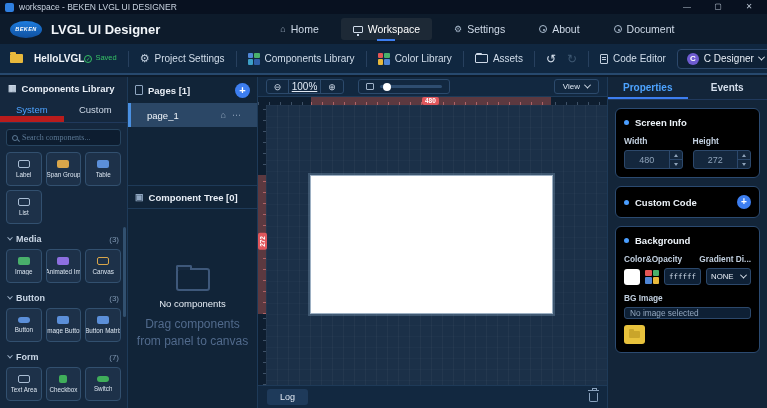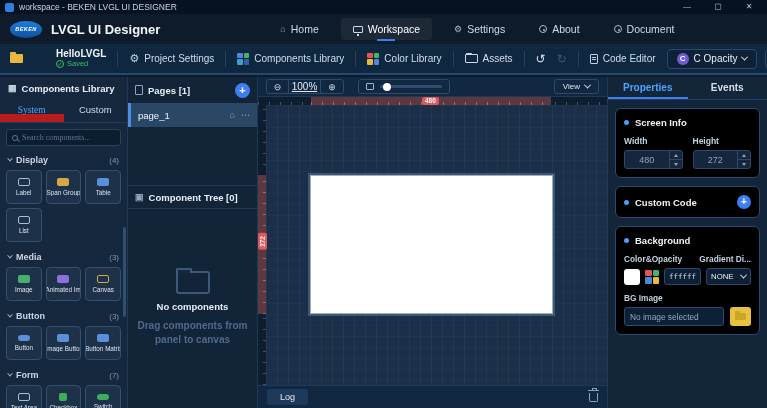--- a/index.html
+++ b/index.html
@@ -26,21 +26,21 @@
   .mon-ico::after { content:""; position:absolute; left:3px; right:3px; bottom:-3px; height:1px; background:#cfdae8; box-shadow:0 1px 0 #cfdae8; }
   .circ-ico { width:8px; height:8px; border:1px solid #a9bacd; border-radius:50%; position:relative; display:inline-block; }
   .circ-ico::after { content:""; position:absolute; left:3px; top:3px; width:2px; height:2px; border-radius:50%; background:#a9bacd; }
 
   
   .toolbar { height:31px; background:#102740; border-bottom:2px solid #27496e; display:flex; align-items:center; padding:0 10px; gap:11px; }
   .folder { width:13px; height:9px; background:#e8b93c; border-radius:1px; position:relative; flex:none; }
   .folder::before { content:""; position:absolute; top:-2px; left:0; width:6px; height:2px; background:#e8b93c; border-radius:1px 1px 0 0; }
   .folder.outline { background:transparent; border:1px solid #cfdae8; }
   .folder.outline::before { background:#cfdae8; }
-  .proj-info { display:flex; flex-direction:column; line-height:1.15;margin-left:22px; }
+  .proj-info { display:flex; flex-direction:row; line-height:1.15; }
   .proj-name { font-size:10px; font-weight:bold; color:#f0f5fa; }
   .proj-saved { font-size:7.5px; color:#35c065; display:flex; align-items:center; gap:3px; }
   .savedchk { width:8px; height:8px; border:1px solid #35c065; border-radius:50%; font-size:5.5px; line-height:7px; text-align:center; color:#35c065; }
   .vsep { width:1px; height:16px; background:#27405e; flex:none; }
   .tbtn { display:flex; align-items:center; gap:5px; font-size:10px; color:#d2deeb; white-space:nowrap; }
   .gear { font-size:11px; line-height:1; color:#c2cfde; }
   .grid4 { width:12px; height:12px; display:grid; grid-template:1fr 1fr / 1fr 1fr; gap:1px; flex:none; }
   .grid4 i { border-radius:1px; }
   .doc-ico { width:8px; height:10px; border:1px solid #c2cfde; border-radius:1px; position:relative; display:inline-block; flex:none; }
   .doc-ico::after { content:""; position:absolute; left:1px; top:2px; right:1px; height:1px; background:#c2cfde; box-shadow:0 2px 0 #c2cfde; }
@@ -54,21 +54,21 @@
 
   
   .main { position:absolute; top:77px; left:0; right:0; bottom:0; display:flex; }
 
   
   .left-panel { width:128px; background:#15283e; border-right:1px solid #1e3a58; display:flex; flex-direction:column; overflow:hidden; position:relative; }
   .lp-header { height:22px; display:flex; align-items:center; gap:5px; padding:0 8px; font-size:9.5px; font-weight:bold; color:#e8eef6; flex:none; }
   .lp-grid-ico { font-size:9px; color:#c9d6e5; line-height:1; }
   .lp-tabs { display:flex; height:24px; border-bottom:1px solid #20395c; flex:none; }
   .lp-tab { flex:1; text-align:center; line-height:22px; font-size:9.5px; color:#cfdae8; }
-  .lp-tab.active { color:#4da3ff; border-bottom:8px solid #b91c1c;font-family:Liberation Serif, serif; }
+  .lp-tab.active { color:#4da3ff; border-bottom:6px solid #b91c1c; }
   .search { margin:6px 6px 4px; height:17px; background:#0d1d30; border:1px solid #27445f; border-radius:3px; display:flex; align-items:center; gap:4px; padding:0 5px; flex:none; }
   .search input { background:none; border:none; outline:none; color:#cfdae8; font-size:8px; width:100%; font-family:Liberation Serif, serif; }
   .search input::placeholder { color:#5b7894; }
   .mag { width:6px; height:6px; border:1px solid #5b7894; border-radius:50%; position:relative; flex:none; }
   .mag::after { content:""; position:absolute; width:3px; height:1px; background:#5b7894; transform:rotate(45deg); right:-3px; bottom:-1px; }
   .csec-h { display:flex; align-items:center; gap:4px; padding:5px 8px 3px; font-size:9px; font-weight:bold; color:#c9d6e5; }
   .csec-h .cnt { margin-left:auto; color:#7e96b1; font-weight:normal; font-size:8px; }
   .chev.sm { width:4px; height:4px; color:#9fb2c8; }
   .cgrid { display:grid; grid-template-columns:repeat(3,1fr); gap:4px; padding:2px 6px 5px; }
   .ccard { background:#1d3149; border:1px solid #32506f; border-radius:4px; height:34px; display:flex; flex-direction:column; align-items:center; justify-content:center; gap:3px; overflow:hidden; }
@@ -76,30 +76,30 @@
   .cicon { width:12px; height:8px; border-radius:2px; flex:none; }
   .cicon.k-pill { border-radius:4px; height:6px; }
   .cicon.k-square { width:8px; height:8px; }
   .lp-scrollbar { position:absolute; right:1px; top:150px; width:3px; height:90px; background:#31506f; border-radius:2px; }
 
   
   .pages-panel { width:130px; background:#112438; border-right:1px solid #1e3a58; display:flex; flex-direction:column; overflow:hidden; }
   .pp-header { height:26px; display:flex; align-items:center; gap:5px; padding:0 7px; font-size:9.5px; font-weight:bold; color:#e8eef6; flex:none; }
   .mini-doc { width:8px; height:10px; border:1px solid #8fa6c0; border-radius:1px; flex:none; }
   .add-btn { margin-left:auto; width:15px; height:15px; border-radius:50%; background:#3d7ef0; color:#fff; font-size:11px; line-height:14px; text-align:center; font-weight:bold; }
-  .page-row { height:24px; background:#2b4766; border-left:3px solid #4a90e2; display:flex; align-items:center; padding:0 7px; gap:4px; font-size:9.5px; color:#f0f5fa; flex:none; }
+  .page-row { height:24px; background:#2b4766; border-left:3px solid #4a90e2; display:flex; align-items:center; padding:0 16px; gap:4px; font-size:9.5px; color:#f0f5fa; flex:none; }
   .page-row .ricons { margin-left:auto; display:flex; align-items:center; gap:6px; color:#9fb2c8; font-size:9px; }
   .pages-empty { height:58px; flex:none; }
   .tree-header { height:24px; border-top:1px solid #1e3a58; border-bottom:1px solid #1e3a58; display:flex; align-items:center; gap:5px; padding:0 7px; font-size:9.5px; font-weight:bold; color:#e8eef6; flex:none; }
   .tree-ico { font-size:9px; color:#8fa6c0; line-height:1; }
   .pp-empty { flex:1; display:flex; flex-direction:column; align-items:center; justify-content:center; gap:7px; padding:0 5px; text-align:center; }
   .folder-big { width:34px; height:23px; border:2px solid #3e587a; border-radius:3px; position:relative; }
   .folder-big::before { content:""; position:absolute; top:-5px; left:-2px; width:12px; height:3px; background:#15283e; border:2px solid #3e587a; border-bottom:none; border-radius:2px 2px 0 0; }
-  .empty-title { font-size:9.5px; font-weight:bold; color:#e6edf5; }
-  .empty-sub { font-size:10px; color:#516a8c; line-height:1.4;font-weight:bold; }
+  .empty-title { font-size:9.5px; font-weight:normal; color:#e6edf5; }
+  .empty-sub { font-size:12px; color:#516a8c; line-height:1.4; }
 
   
   .canvas-col { flex:1; min-width:0; display:flex; flex-direction:column; background:#1b3048; }
   .canvas-toolbar { height:20px; background:#122840; border-bottom:1px solid #1e3a58; display:flex; align-items:center; padding:0 8px; gap:14px; flex:none; }
   .zoom-group { display:flex; border:1px solid #2c4a6c; border-radius:3px; height:15px; align-items:stretch; }
   .zg-btn { width:22px; display:flex; align-items:center; justify-content:center; color:#cfdae8; font-size:9px; }
   .zg-btn.first { border-right:1px solid #2c4a6c; }
   .zg-val { width:32px; text-align:center; font-size:10px; line-height:13px; border-right:1px solid #2c4a6c; color:#e2eaf4;text-decoration:underline; }
   .slider-box { display:flex; align-items:center; gap:6px; border:1px solid #2c4a6c; border-radius:3px; height:15px; padding:0 7px; }
   .fit-ico { width:8px; height:7px; border:1px solid #9fb2c8; border-radius:1px; }
@@ -152,21 +152,21 @@
   .tri-up { width:0; height:0; border-left:2.5px solid transparent; border-right:2.5px solid transparent; border-bottom:3px solid #8fa3ba; }
   .tri-dn { width:0; height:0; border-left:2.5px solid transparent; border-right:2.5px solid transparent; border-top:3px solid #8fa3ba; }
   .bg-labels { display:flex; justify-content:space-between; margin-top:8px; font-size:8.3px; color:#c3d1e1; font-weight:bold; }
   .bg-controls { display:flex; align-items:center; gap:5px; margin-top:4px; }
   .swatch { width:16px; height:16px; background:#fff; border-radius:3px; flex:none; }
   .palette { width:14px; height:14px; display:grid; grid-template:1fr 1fr/1fr 1fr; gap:1px; flex:none; }
   .palette i { border-radius:1px; }
   .hex-input { flex:1; min-width:0; height:17px; background:#0e2035; border:1px solid #2c486b; border-radius:3px; color:#cfdae8; font-size:7.5px; font-family:"DejaVu Sans Mono", monospace; padding:0 4px; outline:none; }
   .gradient-dd { width:45px; height:17px; background:#0e2035; border:1px solid #2c486b; border-radius:3px; display:flex; align-items:center; justify-content:space-between; padding:0 4px; font-size:7.8px; color:#e8eef6; flex:none; }
   .bgimg-label { margin-top:8px; font-size:8.3px; color:#c3d1e1; font-weight:bold; }
-  .bgimg-row { display:flex; gap:6px; margin-top:4px; }
+  .bgimg-row { display:flex; gap:6px; margin-top:4px;flex-direction:column; }
   .bgimg-input { flex:1; min-width:0; height:19px; background:#0e2035; border:1px solid #2c486b; border-radius:3px; color:#93a7bf; font-size:8.3px; padding:0 5px; font-family:inherit; outline:none; }
   .folder-btn { width:21px; height:19px; background:#e8c23c; border-radius:3px; display:flex; align-items:center; justify-content:center; flex:none; }
   .folder-btn .fold { width:11px; height:7px; background:#caa52a; border-radius:1px; position:relative; }
   .folder-btn .fold::before { content:""; position:absolute; top:-2px; left:0; width:5px; height:2px; background:#caa52a; border-radius:1px 1px 0 0; }
 </style>
 </head>
 <body>
 
 <div class="app">
 
@@ -249,21 +249,21 @@
     <span class="undo">↺</span>
     <span class="redo">↻</span>
     <span class="vsep"></span>
     <span class="tbtn">
         <span class="doc-ico"></span>
         <span>Code Editor</span>
       </span>
     <span class="lang-group">
       <span class="pill">
           <span class="c-ico">C</span>
-          <span>C Opacity</span>
+          <span>C Designer</span>
           <span class="chev"></span>
         </span>
       <span class="pill">
           <span class="mp-ico"></span>
         </span>
     </span>
   </div>
 
   <div class="main">
 
@@ -275,25 +275,20 @@
       <div class="lp-tabs">
         <span class="lp-tab active">System</span>
         <span class="lp-tab">Custom</span>
       </div>
       <div class="search">
         <span class="mag"></span>
         <input placeholder="Search components..." style="">
       </div>
       <div>
           <div>
-            <div class="csec-h">
-              <span class="chev sm"></span>
-              <span>Display</span>
-              <span class="cnt">(4)</span>
-            </div>
             <div class="cgrid">
               <div class="ccard">
                 <span class="cicon k-outline" style="border: 1px solid rgb(169, 189, 212);"></span>
                 <span class="clabel">Label</span>
               </div>
               <div class="ccard">
                 <span class="cicon k-rect" style="background: rgb(217, 166, 74);"></span>
                 <span class="clabel">Span Group</span>
               </div>
               <div class="ccard">

